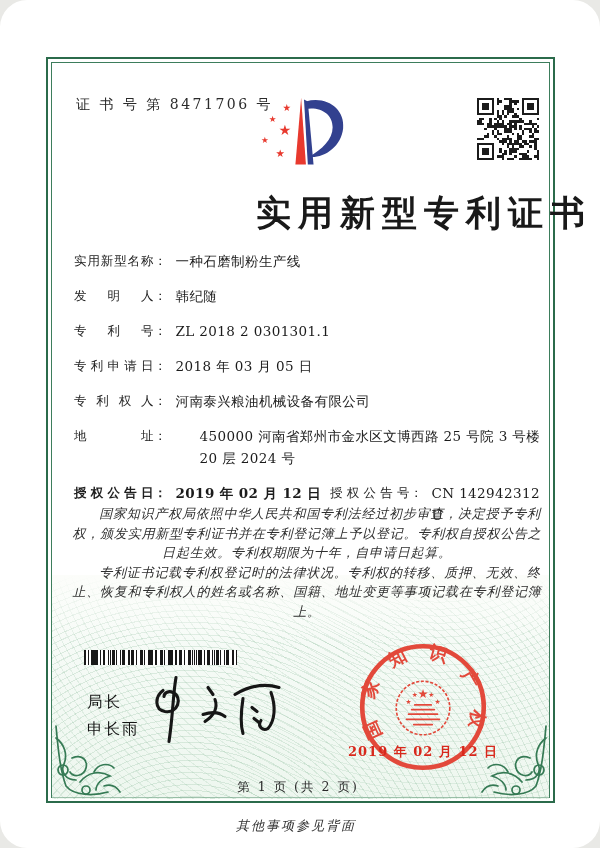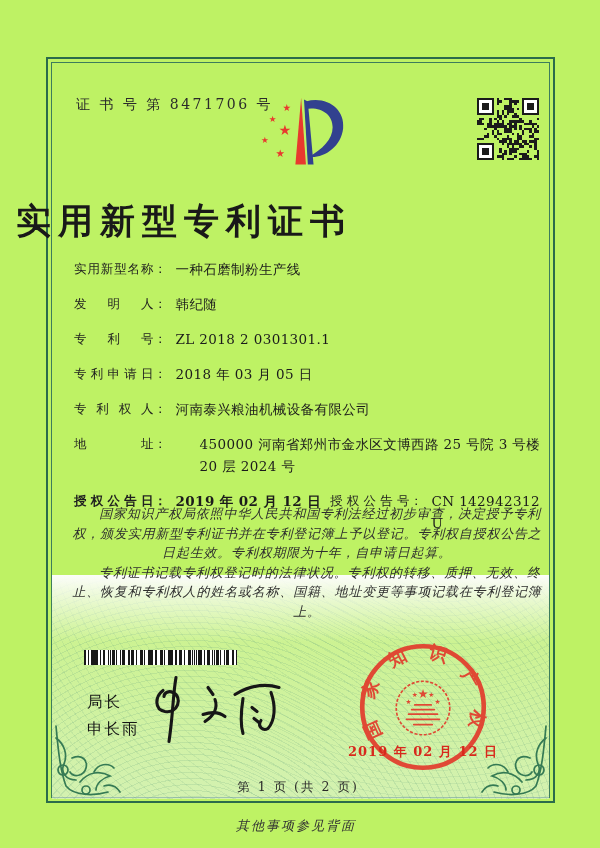--- a/index.html
+++ b/index.html
@@ -1,20 +1,21 @@
 <!DOCTYPE html>
 <html><head>
 <meta charset="utf-8">
 <style>
   html,body{margin:0;padding:0;background:#e9e9e6;}
   .page{
     position:relative;width:600px;height:848px;overflow:hidden;
-    background:#bef264;
+    background:#ffffff;
     font-family:"DejaVu Serif","Liberation Serif",serif;
     color:#222;
+    border-radius:27px;
   }
   
   .frame-outer{
     position:absolute;left:46px;top:57px;width:509px;height:746px;
     border:2px solid #2b6b4b;box-sizing:border-box;
   }
   .frame-inner{
     position:absolute;inset:3px;border:1px solid #3d7d5c;
   }
   
@@ -30,25 +31,25 @@
   .flourish{position:absolute;width:78px;height:92px;}
   .fl-left{left:50px;top:708px;}
   .fl-right{left:474px;top:708px;transform:scaleX(-1);}
   
   .cert-no{
     position:absolute;left:76px;top:96px;font-size:14px;letter-spacing:2.5px;color:#2a2a2a;
   }
   .logo{position:absolute;left:256px;top:90px;width:96px;height:84px;}
   .qr{position:absolute;left:477px;top:98px;width:62px;height:62px;}
   .title{
-    position:absolute;left:0;right:0;top:182px;margin:16px;text-align:left;
+    position:absolute;left:0;right:0;top:182px;margin:8px;text-align:right;
     font-size:35px;font-weight:700;letter-spacing:7px;color:#191919;
   }
   
-  .fields{position:absolute;left:74px;top:258px;width:468px;font-size:13.5px;}
+  .fields{position:absolute;left:74px;top:250px;width:468px;font-size:13.5px;}
   .row{display:flex;align-items:flex-start;margin-bottom:13px;line-height:22px;}
   .flabel{
     display:inline-block;width:80px;font-size:12.5px;letter-spacing:.5px;
     text-align:justify;text-align-last:justify;white-space:nowrap;flex:none;color:#1f1f1f;
   }
   .fcolon{flex:none;font-size:12.5px;margin-right:9px;}
   .fvalue{letter-spacing:.4px;color:#1b1b1b;}
   .addr{width:358px;word-break:break-all;margin-left:24px;}
   .pair1{flex:none;width:256px;display:flex;font-weight:bold;}
   .pair2{display:flex;}

